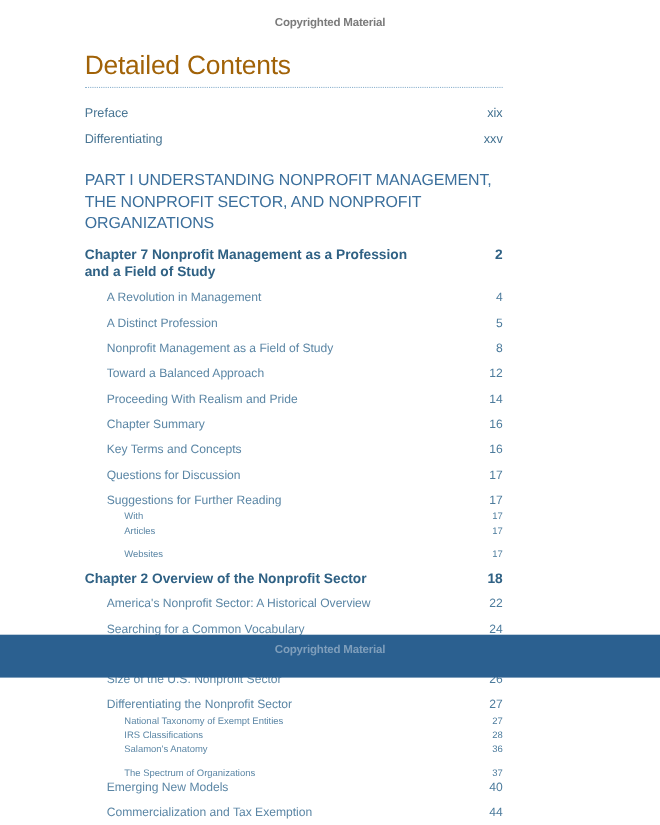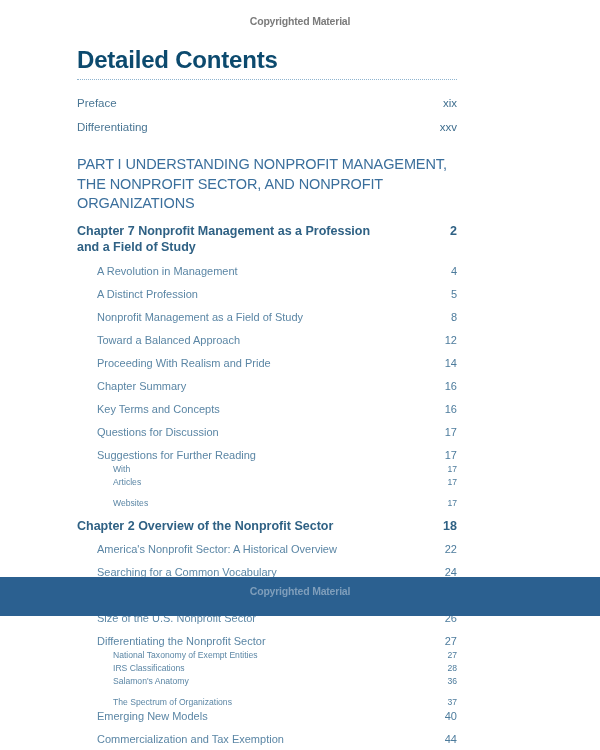--- a/index.html
+++ b/index.html
@@ -59,22 +59,22 @@
   .content {
     position: absolute;
     left: 77px;
     top: 47px;
     width: 380px;
   }
 
   
   .doc-title {
     font-size: 24px;
-    font-weight: bold;
-    color: #0c4a6e;
+    font-weight: normal;
+    color: #a16207;
     letter-spacing: -0.2px;
     margin: 0 0 6px 0;
     line-height: 1.1;
   }
   .title-rule {
     height: 1px;
     width: 100%;
     border-top: 1.5px dotted #8fb4cf;
     margin-bottom: 16px;
   }

